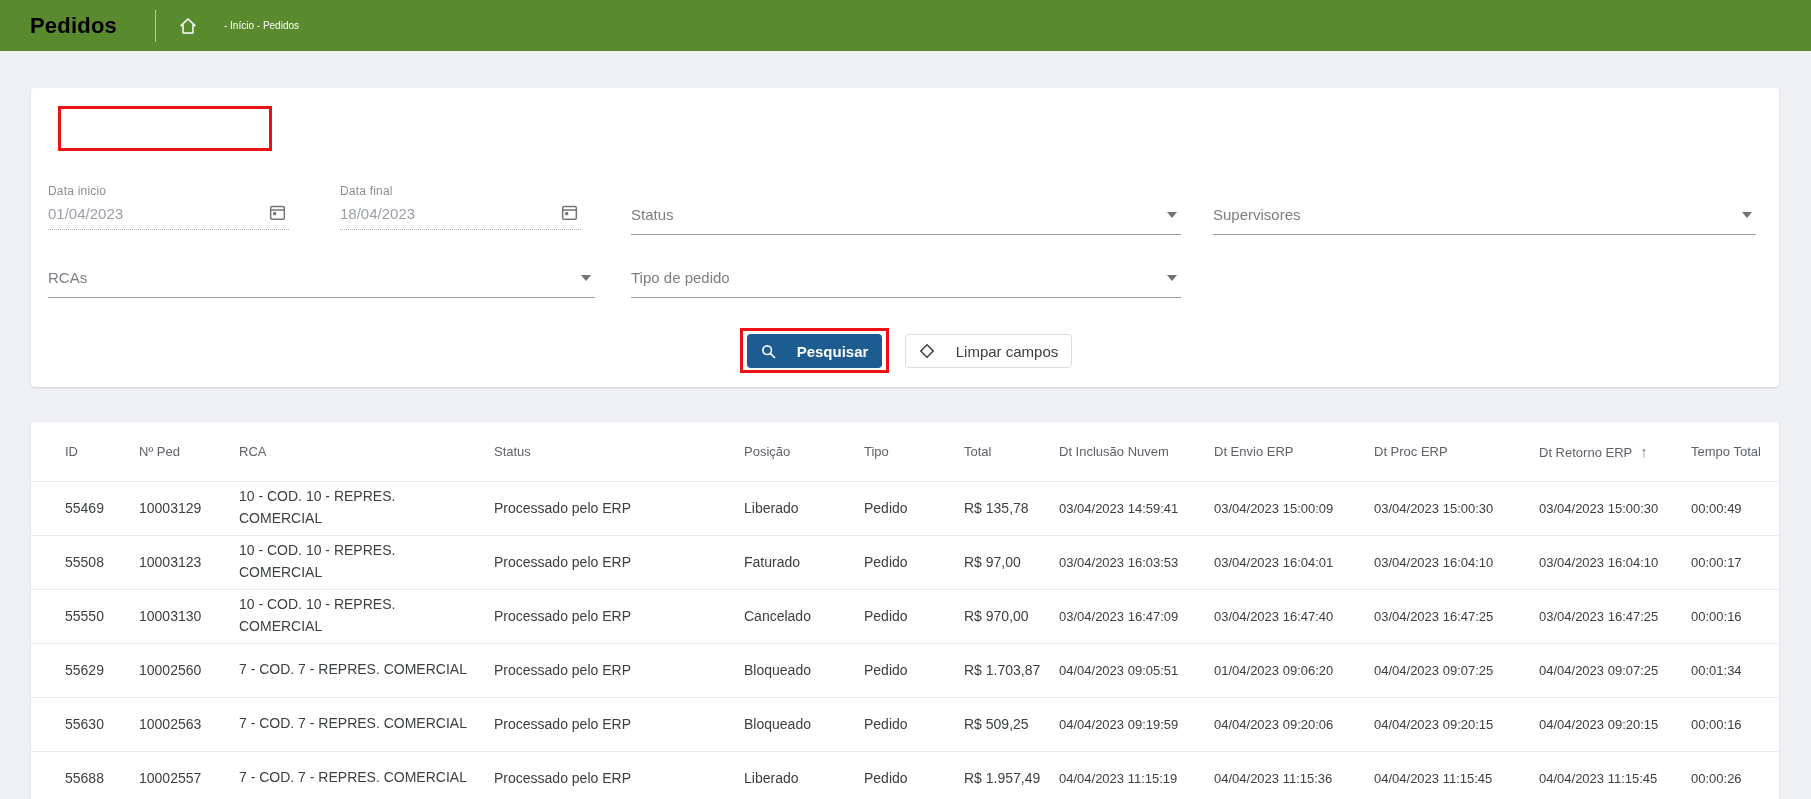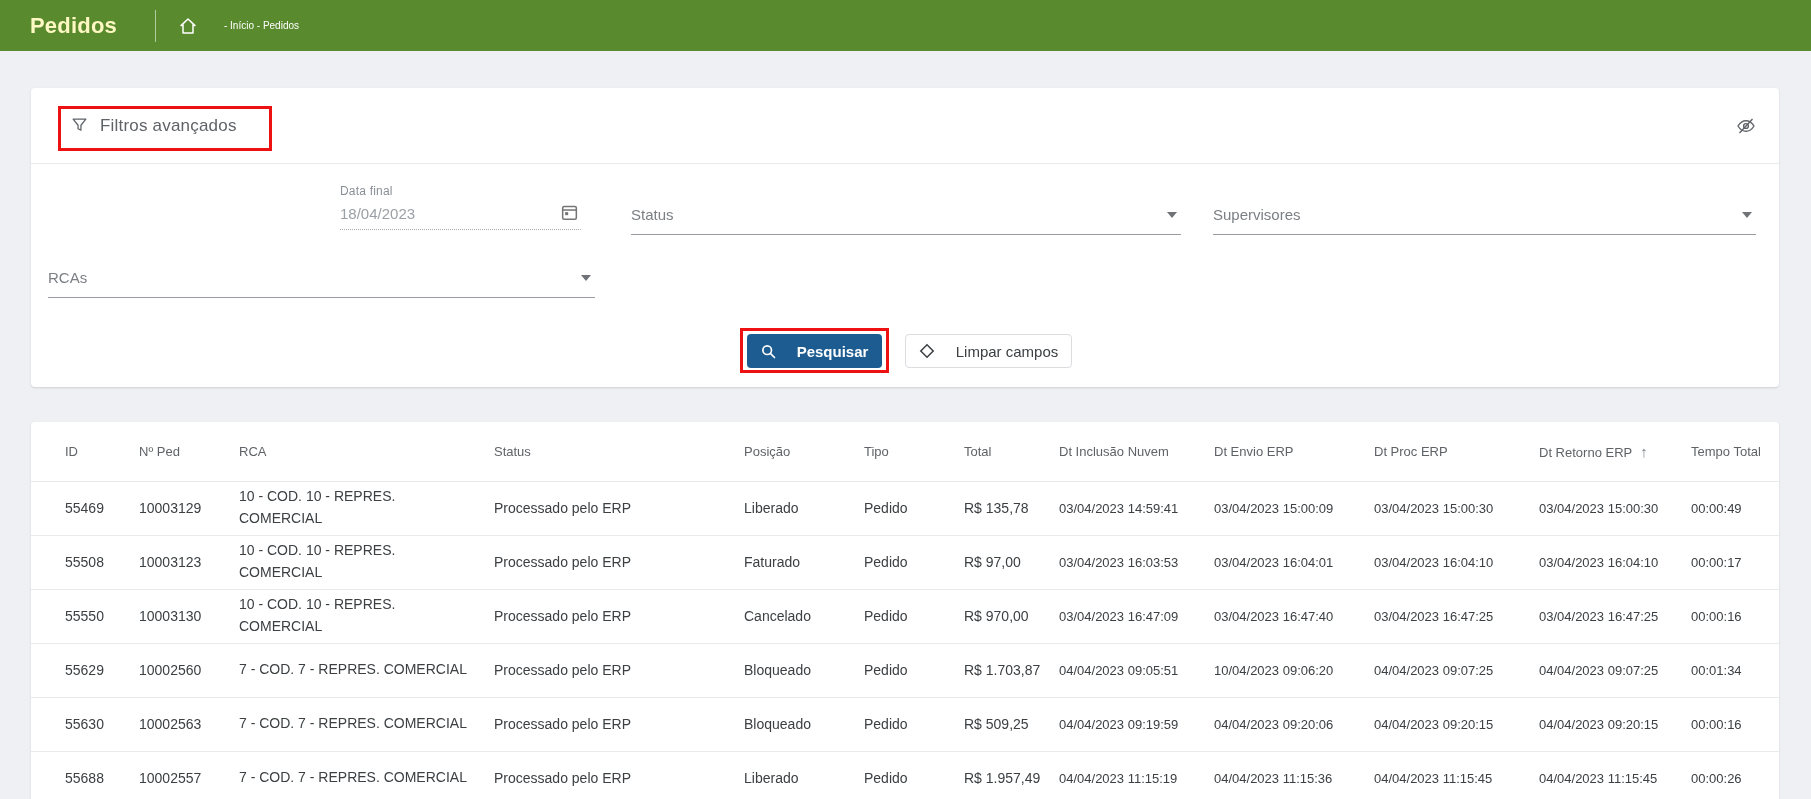--- a/index.html
+++ b/index.html
@@ -8,21 +8,21 @@
     position:relative;
     background:#eef0f4;
     font-family:"Liberation Sans", sans-serif;
     color:#3c4043;
   }
   
   .topbar {
     position:absolute; top:0; left:0; width:1811px; height:51px;
     background:#5a8a2e; display:flex; align-items:center;
   }
-  .topbar .app-title { margin-left:30px; font-size:22px; font-weight:700; color:#fef9c3; letter-spacing:.2px; }
+  .topbar .app-title { margin-left:30px; font-size:22px; font-weight:700; color:#000000; letter-spacing:.2px; }
   .topbar .vdiv { width:1px; height:32px; background:rgba(255,255,255,.55); margin-left:38px; }
   .topbar .home { margin-left:22px; display:flex; align-items:center; }
   .topbar .crumb { margin-left:26px; font-size:10px; color:#fff; }
   
   .card {
     position:absolute; left:31px; width:1748px; background:#fff;
     border-radius:4px; box-shadow:0 1px 2px rgba(60,64,67,.18);
   }
   .filter-card { top:88px; height:299px; }
   .table-card  { top:422px; height:380px; border-radius:4px 4px 0 0; overflow:hidden; }
@@ -82,38 +82,34 @@
   <span class="vdiv"></span>
   <span class="home">
     <svg width="20" height="20" viewBox="0 0 20 20">
         <path d="M3 9.6 10 3l7 6.6 M5 8.6V17h10V8.6" fill="none" stroke="#ffffff" stroke-width="1.5" stroke-linejoin="round" stroke-linecap="round"></path>
       </svg>
   </span>
   <span class="crumb">- Início - Pedidos</span>
 </div>
 
 <div class="card filter-card">
-  <div class="filter-head">
-    <div class="filter-title-wrap">
+
+  <div class="field date-field" style="left:17px; top:96px; width:241px;">
+    <div class="f-label">Data inicio</div>
+    <div class="f-valrow">
+      <span class="f-value">01/04/2023</span>
       <span>
-        <svg width="17" height="17" viewBox="0 0 20 20">
-            <path d="M2.5 2.5h15l-5.8 7.2v5.8l-3.4-1.7v-4.1L2.5 2.5z" fill="none" stroke="#5f6368" stroke-width="1.5" stroke-linejoin="round"></path>
+        <svg width="19" height="19" viewBox="0 0 20 20">
+            <rect x="2.8" y="3.6" width="14.4" height="13.6" rx="1.6" fill="none" stroke="#757575" stroke-width="1.6"></rect>
+            <line x1="2.8" y1="7.4" x2="17.2" y2="7.4" stroke="#757575" stroke-width="1.6"></line>
+            <rect x="5.4" y="9.6" width="3.2" height="3.2" fill="#757575"></rect>
           </svg>
       </span>
-      <span class="filter-title">Filtros avançados</span>
     </div>
-    <span class="eye-off">
-      <svg width="22" height="22" viewBox="0 0 22 22">
-        <path d="M3 11s3.2-5.3 8-5.3S19 11 19 11s-3.2 5.3-8 5.3S3 11 3 11z" fill="none" stroke="#5f6368" stroke-width="1.4"></path>
-        <circle cx="11" cy="11" r="2.4" fill="none" stroke="#5f6368" stroke-width="1.4"></circle>
-        <line x1="4.5" y1="18" x2="17.5" y2="4" stroke="#5f6368" stroke-width="1.4"></line>
-      </svg>
-    </span>
-  </div>
-
+  </div>
 
   <div class="field date-field" style="left:309px; top:96px; width:241px;">
     <div class="f-label">Data final</div>
     <div class="f-valrow">
       <span class="f-value">18/04/2023</span>
       <span>
         <svg width="19" height="19" viewBox="0 0 20 20">
             <rect x="2.8" y="3.6" width="14.4" height="13.6" rx="1.6" fill="none" stroke="#757575" stroke-width="1.6"></rect>
             <line x1="2.8" y1="7.4" x2="17.2" y2="7.4" stroke="#757575" stroke-width="1.6"></line>
             <rect x="5.4" y="9.6" width="3.2" height="3.2" fill="#757575"></rect>
@@ -130,20 +126,24 @@
   <div class="field select-field" style="left:1182px; top:118px; width:543px;">
     <span class="select-label">Supervisores</span>
     <span class="caret"></span>
   </div>
 
   <div class="field select-field" style="left:17px; top:181px; width:547px;gap:24px;">
     <span class="select-label">RCAs</span>
     <span class="caret"></span>
   </div>
 
+  <div class="field select-field" style="left:600px; top:181px; width:550px;">
+    <span class="select-label">Tipo de pedido</span>
+    <span class="caret"></span>
+  </div>
 </div>
 
 <button class="btn btn-primary">
   <span>
     <svg width="15" height="15" viewBox="0 0 16 16">
         <circle cx="6.6" cy="6.6" r="4.6" fill="none" stroke="#ffffff" stroke-width="1.8"></circle>
         <line x1="10.2" y1="10.2" x2="14.4" y2="14.4" stroke="#ffffff" stroke-width="1.8" stroke-linecap="round"></line>
       </svg>
   </span>
   <span>Pesquisar</span>
@@ -240,21 +240,21 @@
         </tr>
         <tr>
           <td>55629</td>
           <td>10002560</td>
           <td class="rca-cell">7 - COD. 7 - REPRES. COMERCIAL</td>
           <td>Processado pelo ERP</td>
           <td>Bloqueado</td>
           <td>Pedido</td>
           <td>R$ 1.703,87</td>
           <td class="dt">04/04/2023 09:05:51</td>
-          <td class="dt">10/04/2023 09:06:20</td>
+          <td class="dt">01/04/2023 09:06:20</td>
           <td class="dt">04/04/2023 09:07:25</td>
           <td class="dt">04/04/2023 09:07:25</td>
           <td class="dt">00:01:34</td>
         </tr>
         <tr>
           <td>55630</td>
           <td>10002563</td>
           <td class="rca-cell">7 - COD. 7 - REPRES. COMERCIAL</td>
           <td>Processado pelo ERP</td>
           <td>Bloqueado</td>

